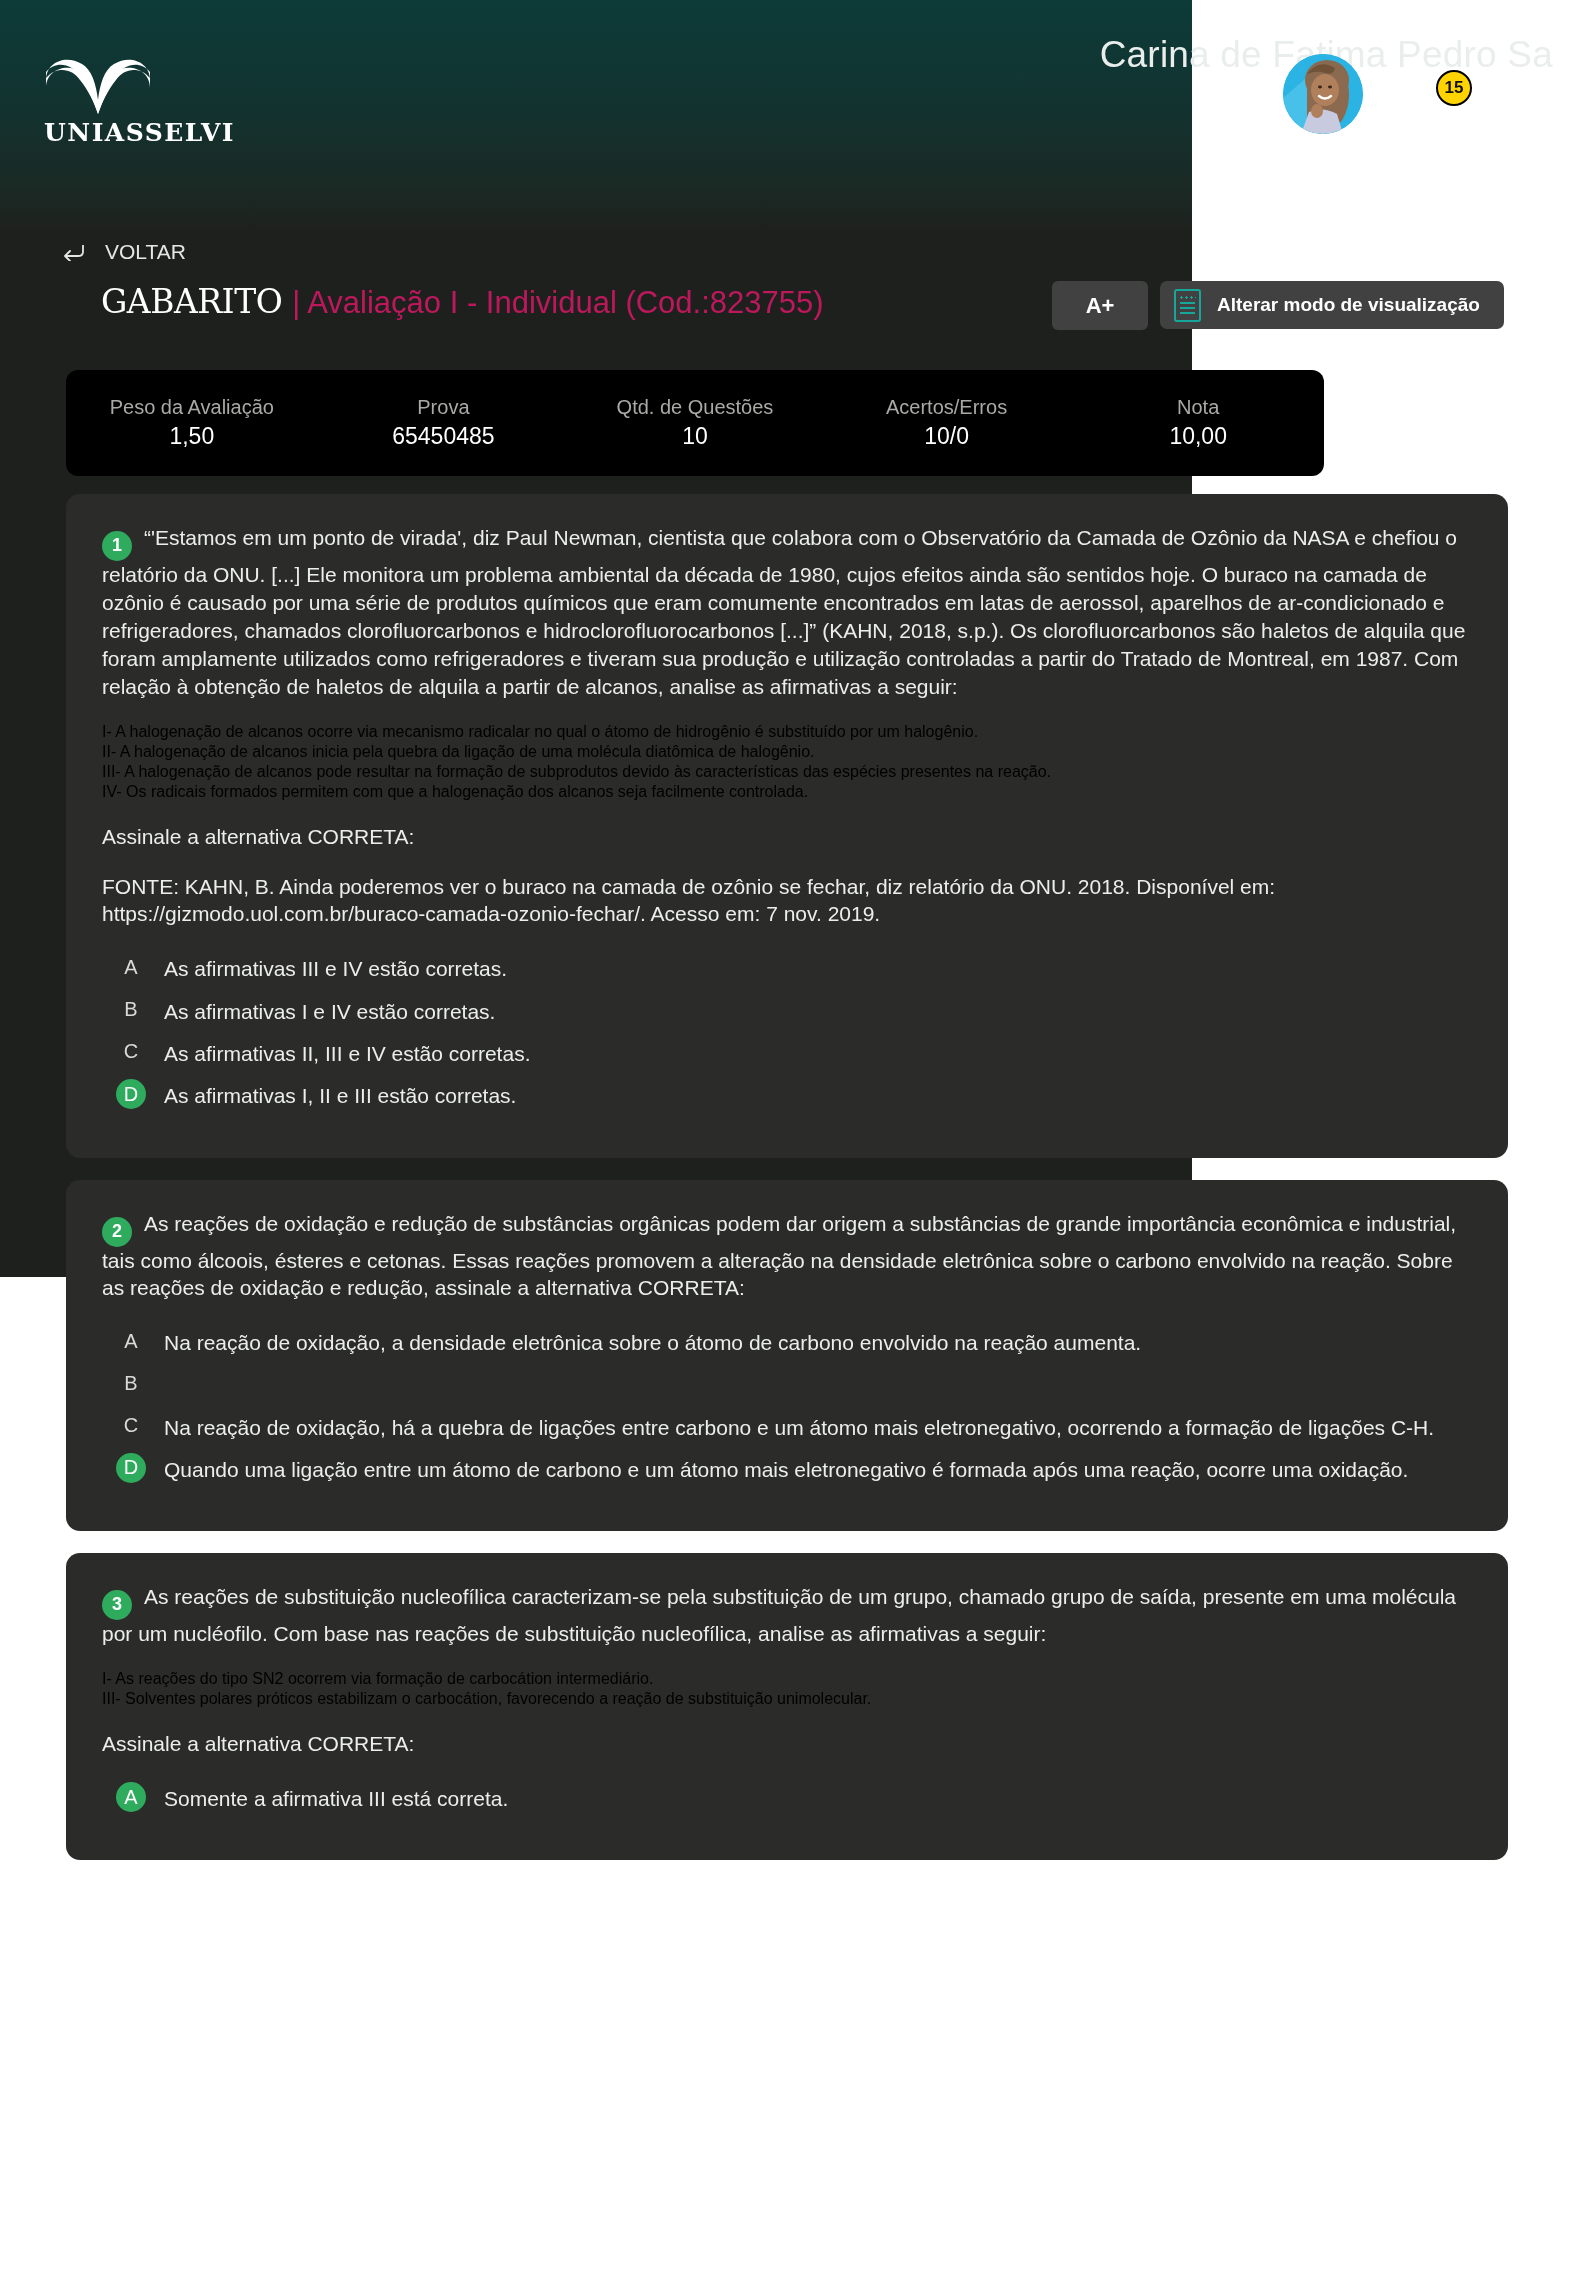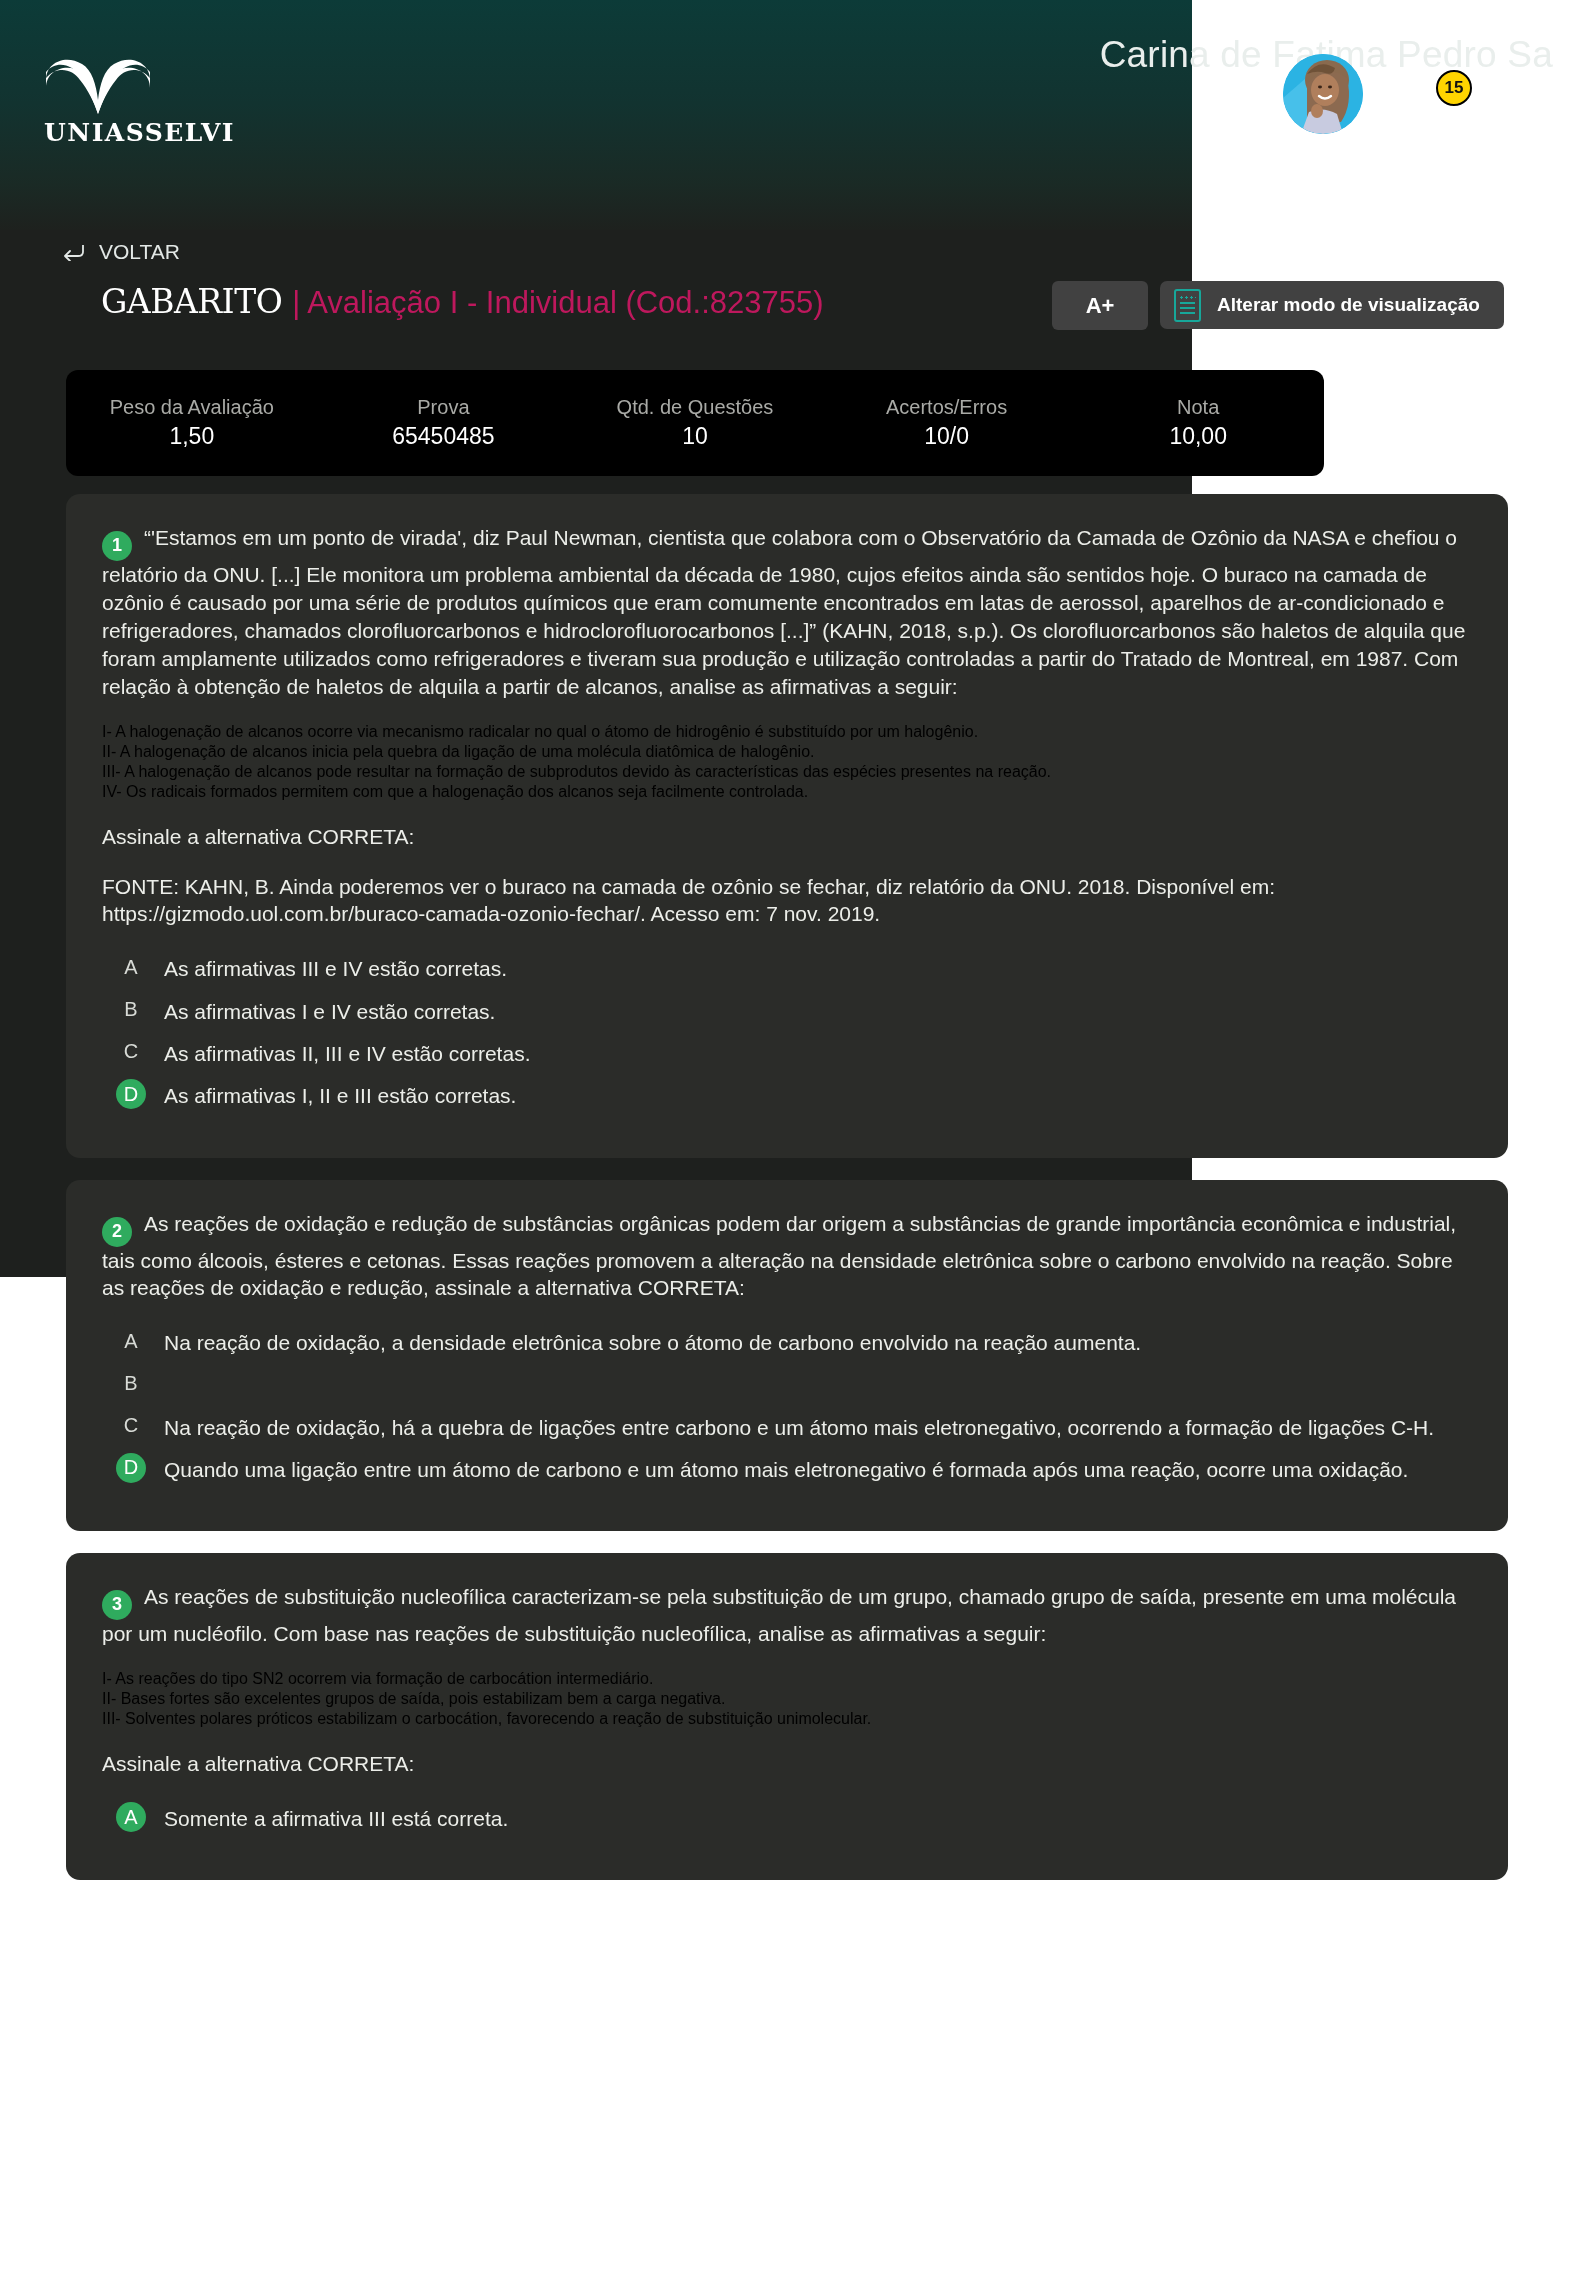--- a/index.html
+++ b/index.html
@@ -119,21 +119,21 @@
     justify-content: center;
     z-index: 6;
   }
 
   
   .voltar {
     position: absolute;
     left: 62px; top: 240px;
     display: flex;
     align-items: center;
-    gap: 15px;
+    gap: 21px;
     color: #e3e8e6;
     font-size: 21px;
     font-weight: 300;
     z-index: 5;
     cursor: pointer;
   }
   .voltar svg { width: 22px; height: 18px; display:block; }
 
   
   .title-row {
@@ -466,21 +466,20 @@
         </div>
       </div>
     </div>
 
     <div class="card">
       <div class="q-body">
         <span class="q-num">3</span><span>As reações de substituição nucleofílica caracterizam-se pela substituição de um grupo, chamado grupo de saída, presente em uma molécula por um nucléofilo. Com base nas reações de substituição nucleofílica, analise as afirmativas a seguir:</span>
       </div>
       <div class="q-lines">
         <div>I- As reações do tipo SN2 ocorrem via formação de carbocátion intermediário.</div>
-        <div>II- Bases fortes são excelentes grupos de saída, pois estabilizam bem a carga negativa.</div>
         <div>III- Solventes polares próticos estabilizam o carbocátion, favorecendo a reação de substituição unimolecular.</div>
       </div>
       <div class="q-body q-para">Assinale a alternativa CORRETA:</div>
       <div class="opts">
         <div class="opt correct">
           <span class="opt-letter">A</span>
           <span class="opt-text">Somente a afirmativa III está correta.</span>
         </div>
       </div>
     </div>

